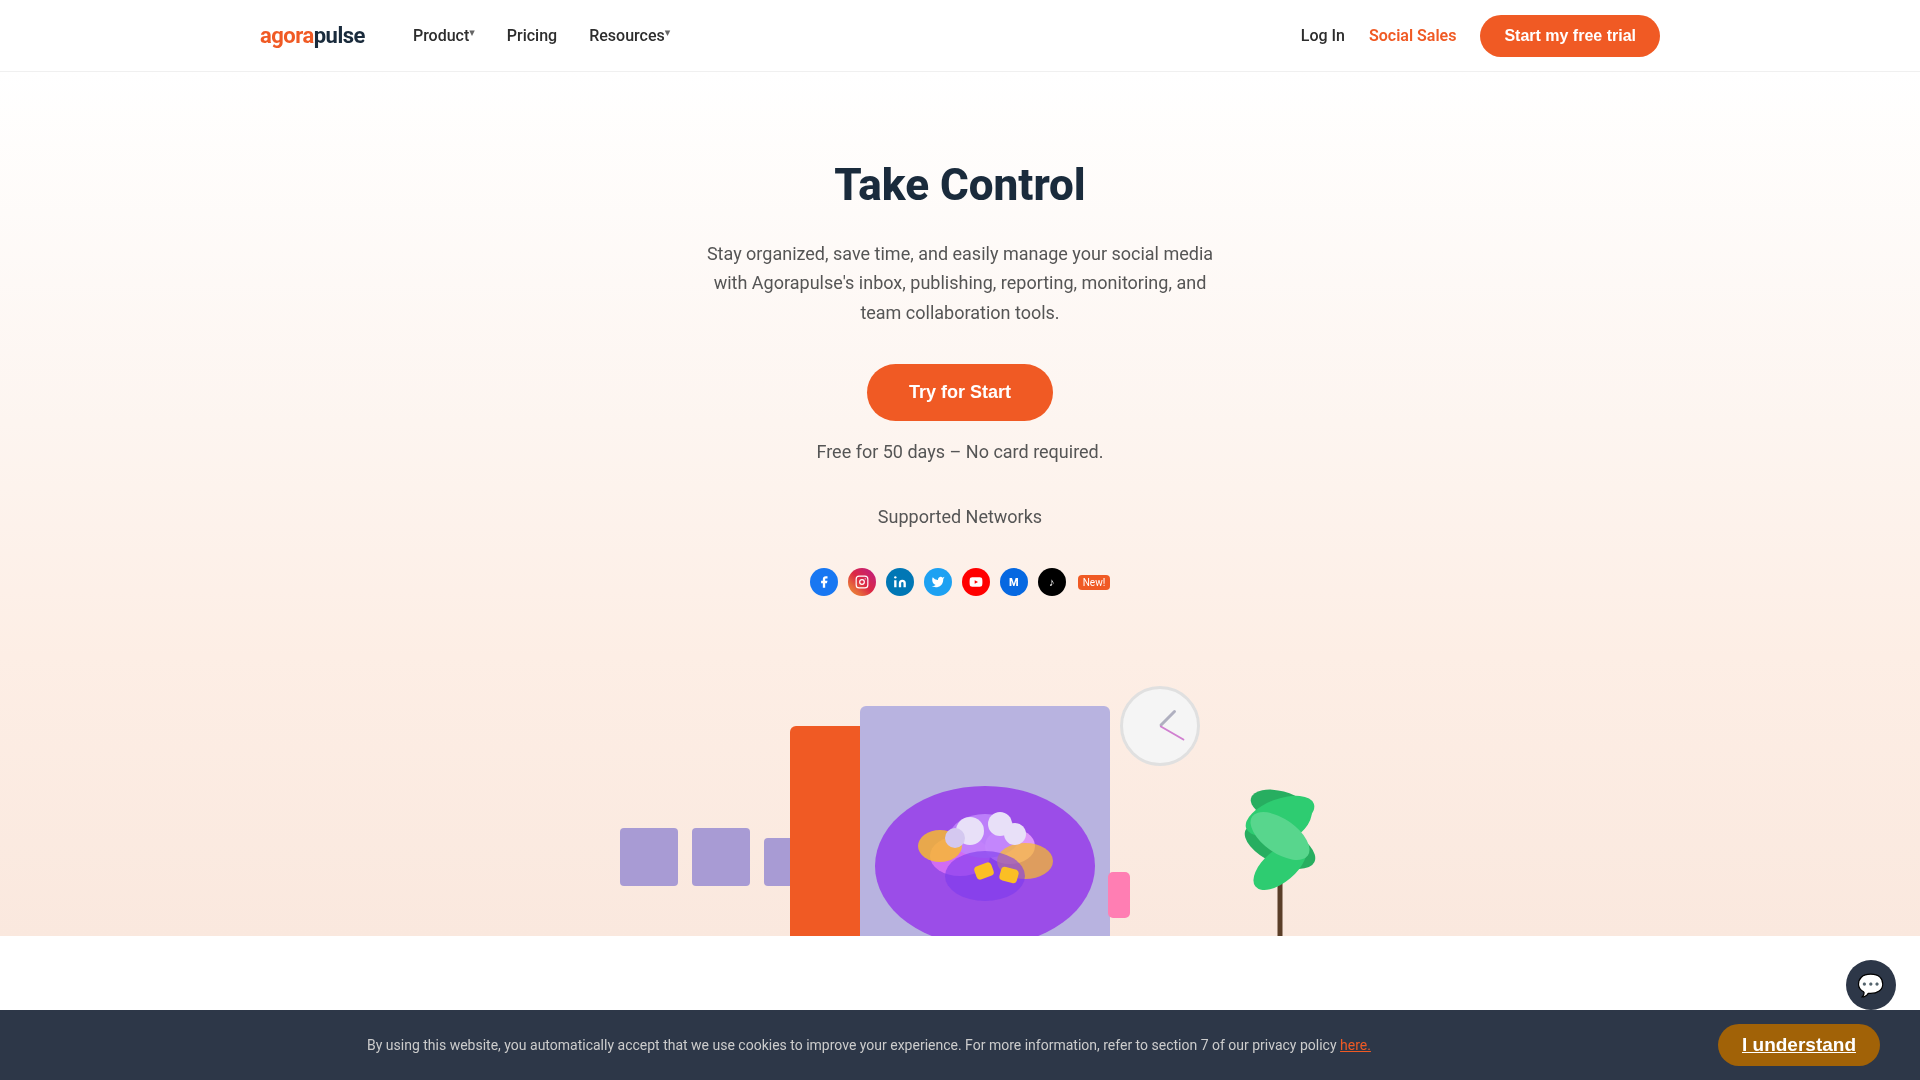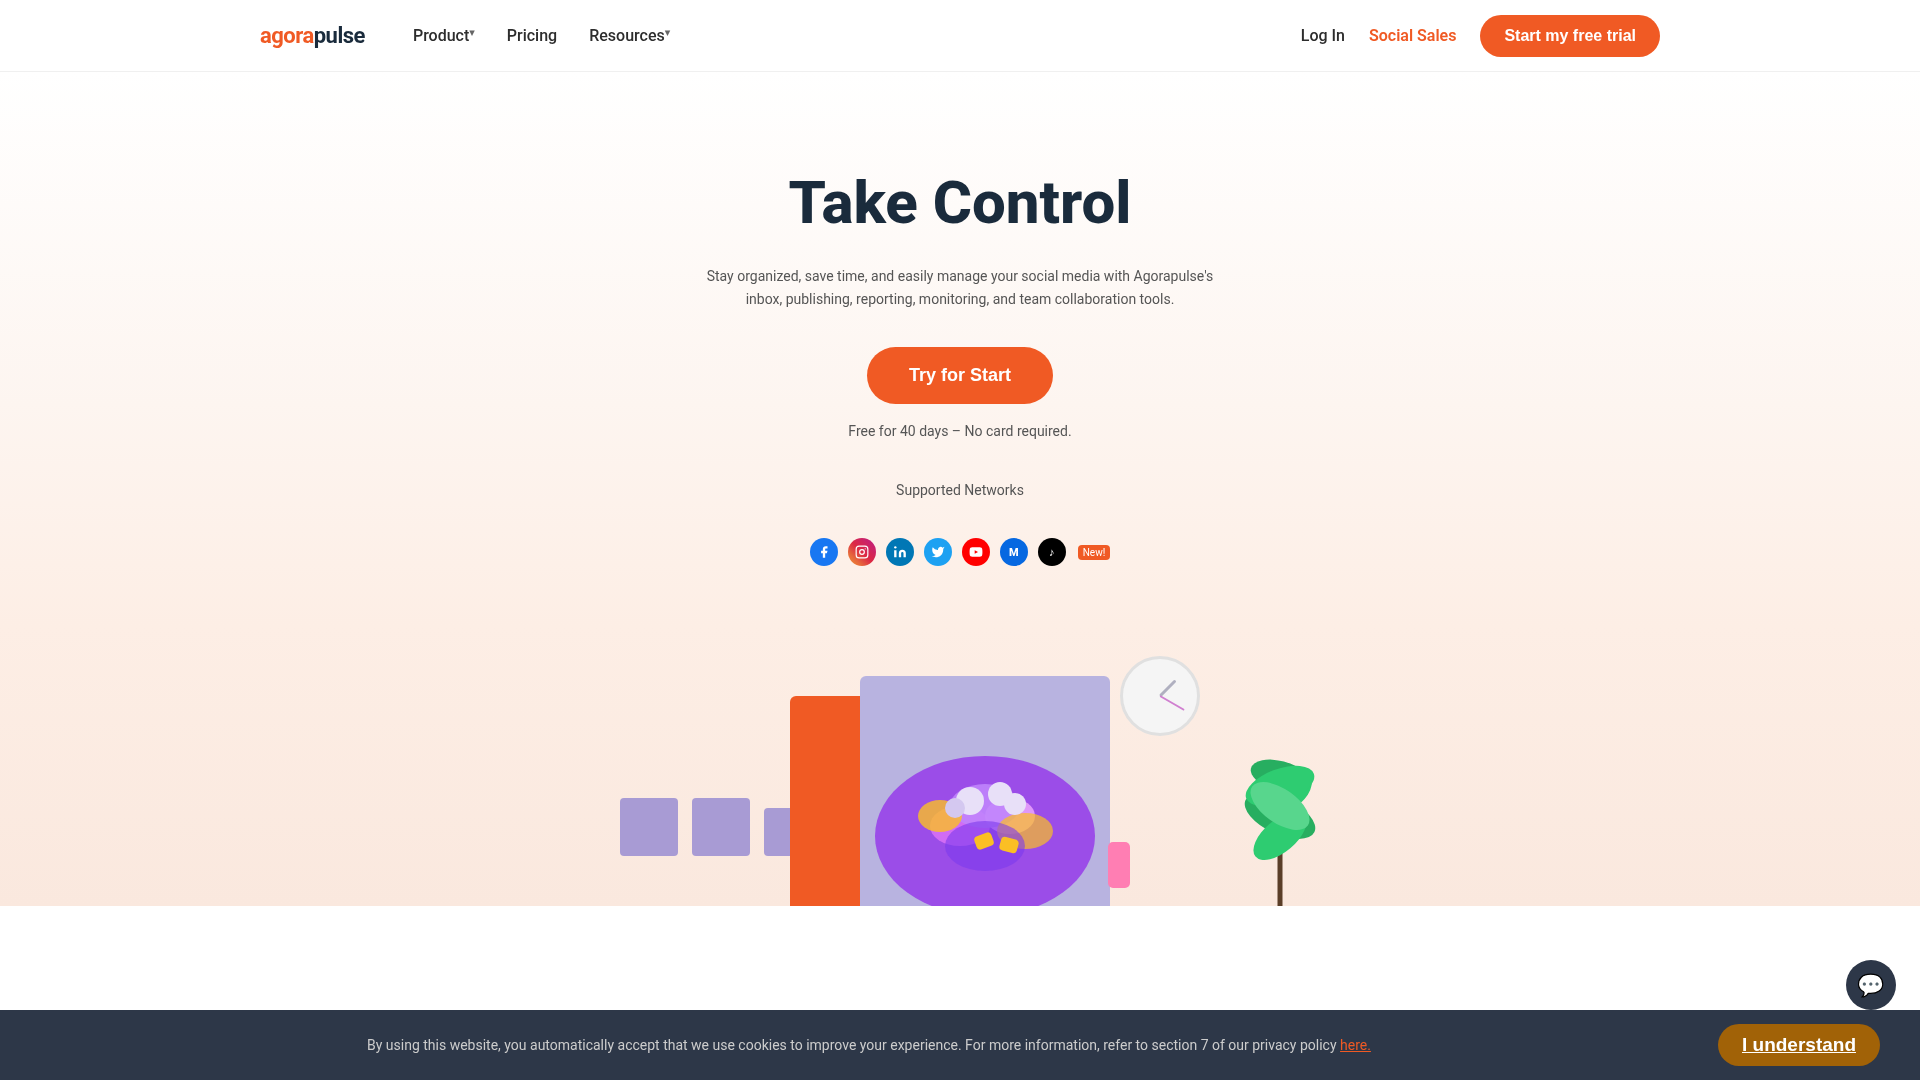--- a/index.html
+++ b/index.html
@@ -89,29 +89,29 @@
     }
 
     
     .hero {
       background: linear-gradient(180deg, #ffffff 0%, #fdf5f0 60%, #fdeee5 100%);
       text-align: center;
       padding: 80px 20px 40px;
       min-height: 480px;
     }
     .hero h1 {
-      font-size: 60px;
+      font-size: 44px;
       font-weight: 800;
       color: #1a2b3c;
       line-height: 1.15;
       max-width: 680px;
-      margin: 16px auto 28px;
+      margin: 8px auto 28px;
     }
     .hero p {
-      font-size: 14px;
+      font-size: 18px;
       color: #555;
       max-width: 520px;
       margin: 0 auto 36px;
       line-height: 1.65;
     }
     .hero-buttons {
       display: flex;
       justify-content: center;
       gap: 16px;
       margin-bottom: 16px;
@@ -327,21 +327,21 @@
 </nav>
 
 <section class="hero">
   <h1>
     <span>Take Control</span><br>
   </h1>
   <p>Stay organized, save time, and easily manage your social media with Agorapulse's inbox, publishing, reporting, monitoring, and team collaboration tools.</p>
   <div class="hero-buttons">
     <button class="btn-primary">Try for Start</button>
   </div>
-  <p class="hero-note">Free for 40 days – No card required.</p>
+  <p class="hero-note">Free for 50 days – No card required.</p>
   <div class="supported-networks">
     <p class="supported-label">Supported Networks</p>
     <div class="network-icons">
 
       <div class="network-icon ni-facebook" title="Facebook">
         <svg width="14" height="14" viewBox="0 0 24 24" fill="white">
             <path d="M18 2h-3a5 5 0 0 0-5 5v3H7v4h3v8h4v-8h3l1-4h-4V7a1 1 0 0 1 1-1h3z"></path>
           </svg>
       </div>
 

